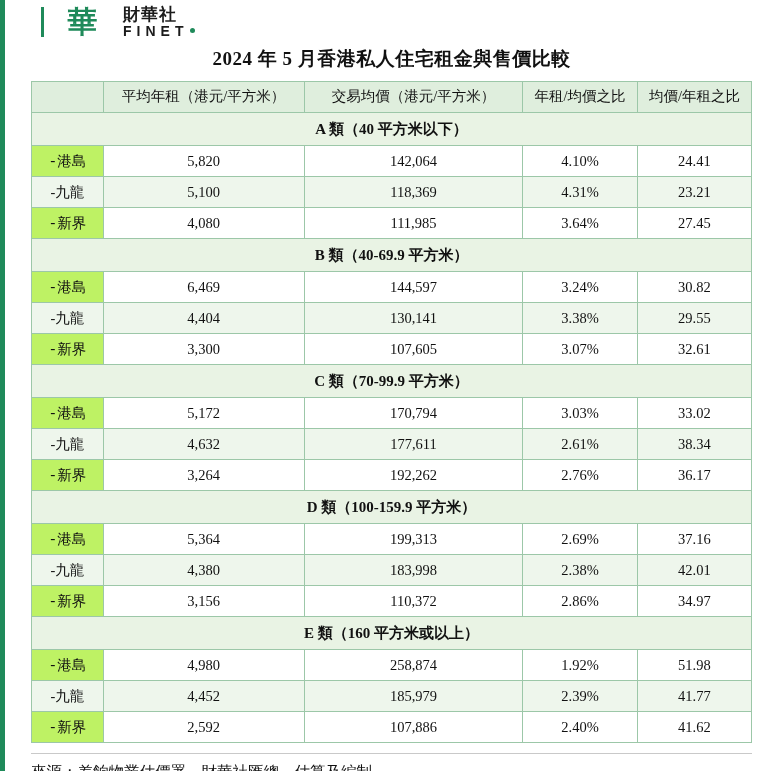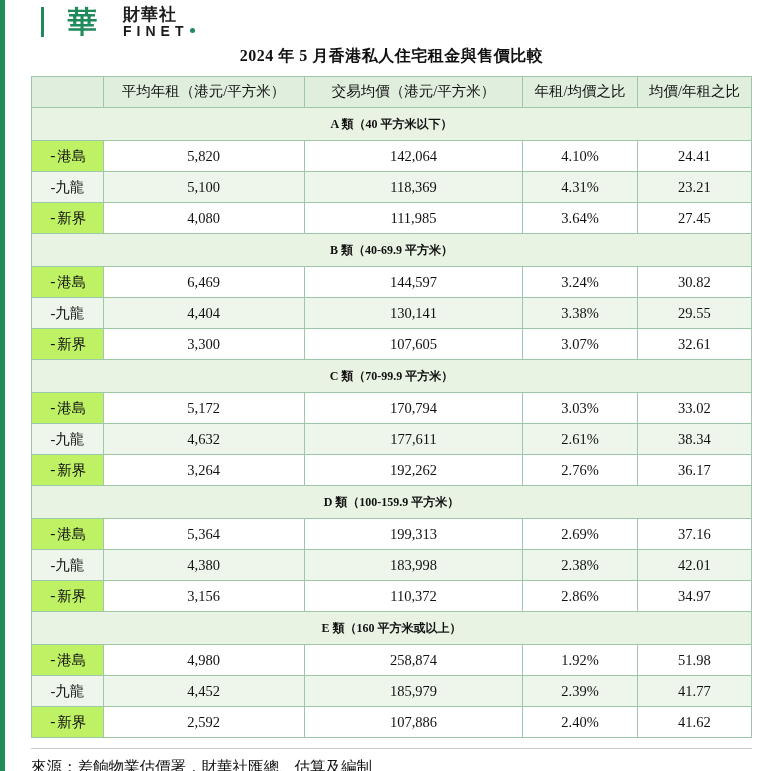--- a/index.html
+++ b/index.html
@@ -81,21 +81,21 @@
     width: 5px;
     height: 5px;
     background: #1f8a5a;
     border-radius: 50%;
     margin-left: 2px;
   }
 
   
   .title {
     text-align: center;
-    font-size: 16px;
+    font-size: 19px;
     font-weight: bold;
     color: #111111;
     padding: 2px 0 9px 0;
     letter-spacing: 0.5px;
   }
 
   
   .table-wrap {
     position: relative;
     margin: 0 26px;
@@ -176,21 +176,21 @@
   }
   thead th.c-rent { width: 210px; }
   thead th.c-price { width: 228px; }
   thead th.c-ratio1 { width: 118px; }
   thead th.c-ratio2 { width: 118px; }
 
   tr.group td {
     background: #e9f3e4;
     font-weight: bold;
     height: 32px;
-    font-size: 12px;
+    font-size: 15px;
   }
   tr.zebra-a td { background: #ffffff; }
   tr.zebra-b td { background: #eef6ec; }
   td.label {
     font-weight: bold;
     text-align: center;
   }
   tr.zebra-a td.label { background: #bef264; font-family: Liberation Mono, monospace; }
   tr.zebra-b td.label { background: #eef6ec; margin-left: 42px; }
 

